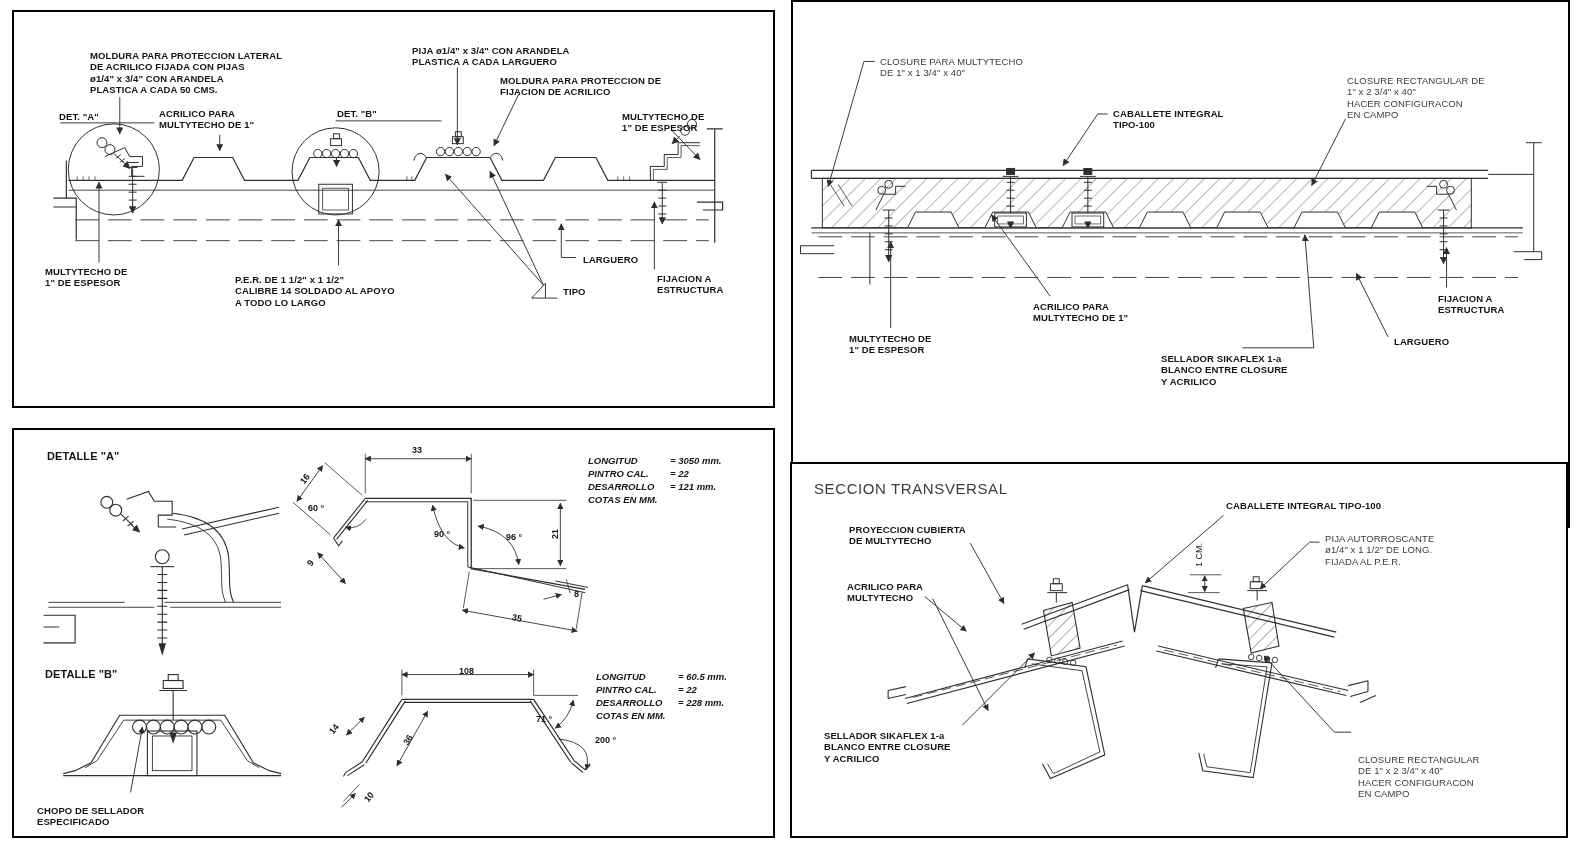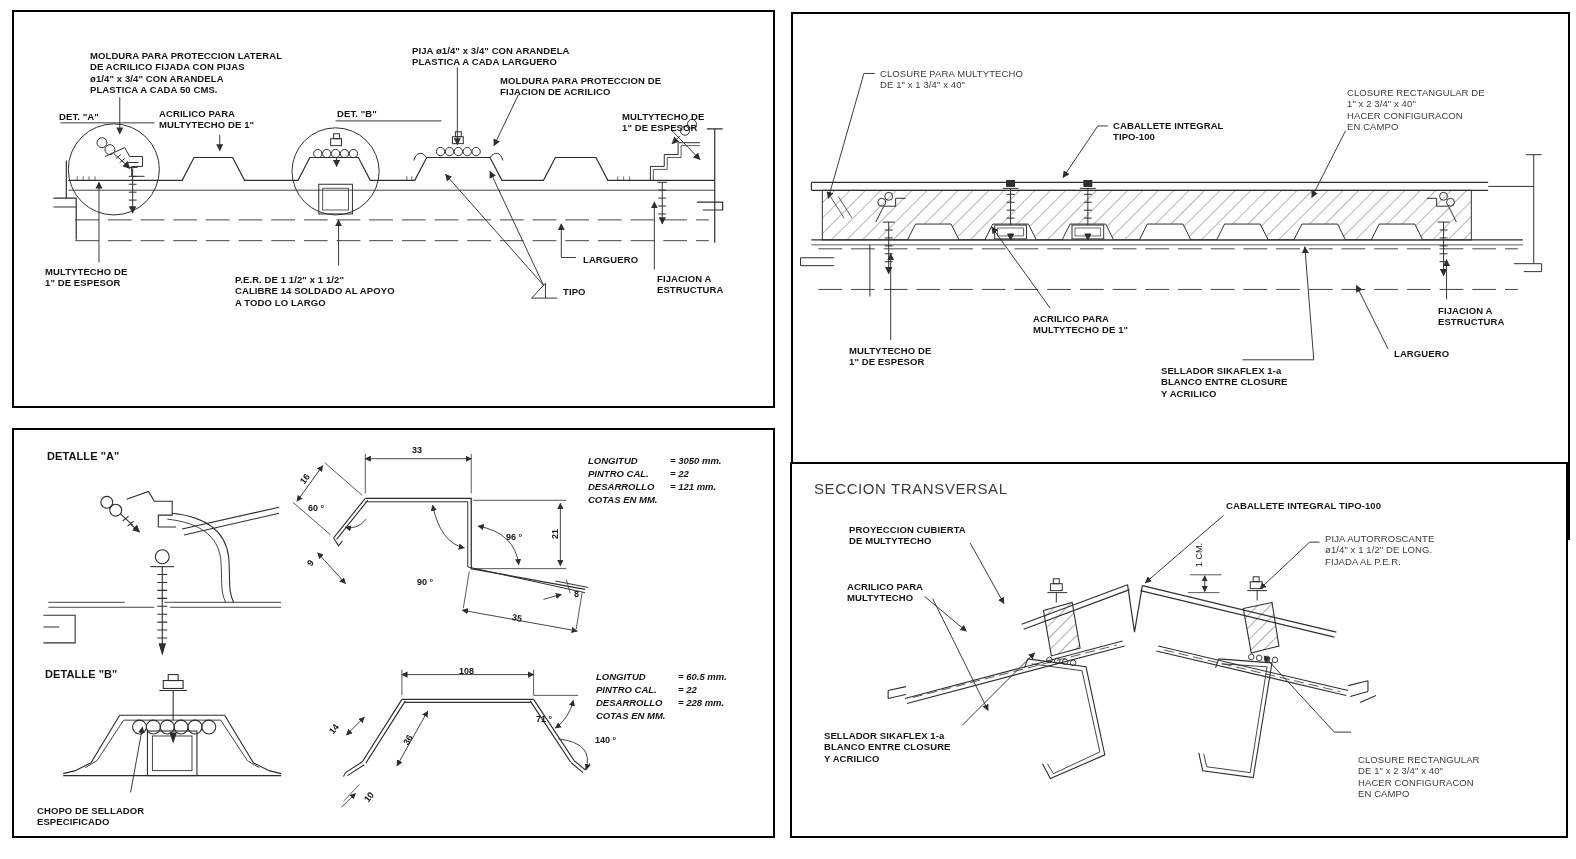--- a/index.html
+++ b/index.html
@@ -1,21 +1,21 @@
 <!DOCTYPE html>
 <html><head>
 <meta charset="utf-8">
 <style>
   html,body{margin:0;padding:0;background:#fff;}
   .sheet{position:relative;width:1576px;height:859px;background:#ffffff;overflow:hidden;
          font-family:"Liberation Sans",sans-serif;}
   .panel{position:absolute;border:2px solid #000;box-sizing:border-box;background:#fff;}
   .panel svg{position:absolute;left:0;top:0;}
   #p1{left:12px;top:10px;width:763px;height:398px;}
-  #p2{left:791px;top:12px;width:779px;height:528px;}
+  #p2{left:791px;top:0;width:779px;height:528px;}
   #p3{left:12px;top:428px;width:763px;height:410px;}
   #p4{left:790px;top:462px;width:778px;height:376px;}
   .lbl{position:absolute;font-size:9.5px;font-weight:700;line-height:1.2;color:#141414;
        white-space:pre-line;letter-spacing:0.1px;}
   .lbl.rg{font-weight:400;color:#3b3b3b;}
   .lbl.big{font-size:15px;letter-spacing:0.6px;}
   .dim{position:absolute;font-size:9px;font-weight:700;color:#141414;white-space:nowrap;}
   .spec{position:absolute;font-size:9.5px;font-weight:700;line-height:13px;color:#141414;white-space:pre-line;font-style:italic;}
 </style>
 </head>
@@ -310,32 +310,32 @@
     <div class="spec" style="left:582px;top:240px;">LONGITUD
 PINTRO CAL.
 DESARROLLO
 COTAS EN MM.</div>
     <div class="spec" style="left:664px;top:240px;">= 60.5 mm.
 = 22
 = 228 mm.</div>
     <div class="dim" style="left:398px;top:15px;">33</div>
     <div class="dim" style="left:286px;top:44px;transform:rotate(-52deg);">16</div>
     <div class="dim" style="left:294px;top:73px;">60 °</div>
-    <div class="dim" style="left:403px;top:99px;margin-top:48px;">90 °</div>
+    <div class="dim" style="left:420px;top:99px;">90 °</div>
     <div class="dim" style="left:492px;top:102px;">96 °</div>
     <div class="dim" style="left:536px;top:99px;transform:rotate(-90deg);">21</div>
     <div class="dim" style="left:294px;top:128px;transform:rotate(-52deg);">9</div>
     <div class="dim" style="left:560px;top:159px;">8</div>
     <div class="dim" style="left:498px;top:183px;transform:rotate(10deg);">35</div>
     <div class="dim" style="left:445px;top:236px;">108</div>
     <div class="dim" style="left:315px;top:294px;transform:rotate(-51deg);">14</div>
     <div class="dim" style="left:389px;top:305px;transform:rotate(-58deg);">36</div>
     <div class="dim" style="left:350px;top:362px;transform:rotate(-51deg);">10</div>
     <div class="dim" style="left:522px;top:284px;">71 °</div>
-    <div class="dim" style="left:581px;top:305px;">140 °</div>
+    <div class="dim" style="left:581px;top:305px;">200 °</div>
   </section>
 
   <section class="panel" id="p4">
     <svg width="774" height="372" viewBox="0 0 778 376">
       <defs>
         <marker id="m4" viewBox="0 0 10 10" refX="9" refY="5" markerWidth="7" markerHeight="7" orient="auto-start-reverse">
           <path d="M0,0 L10,5 L0,10 z" fill="#2e2e2e"></path>
         </marker>
         <pattern id="hp4" width="9" height="9" patternUnits="userSpaceOnUse" patternTransform="rotate(45)">
           <line x1="0" y1="0" x2="0" y2="9" stroke="#2e2e2e" stroke-width="0.8"></line>

